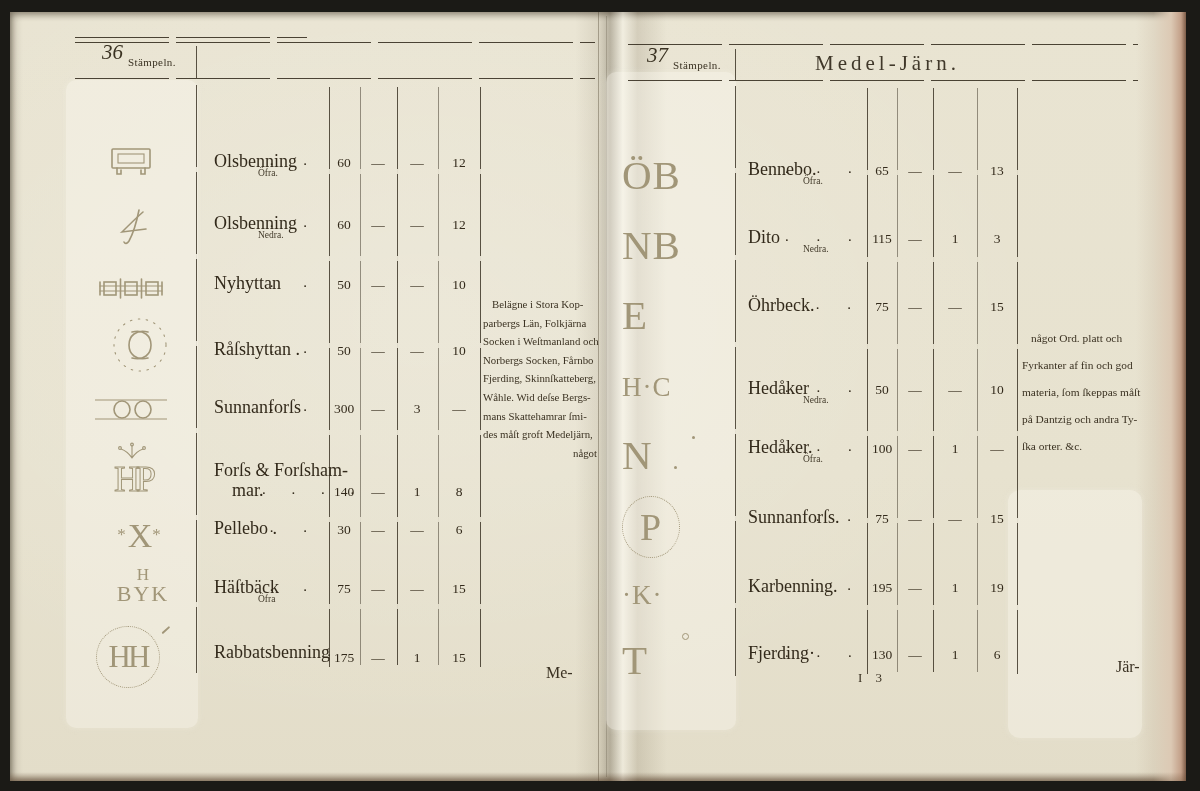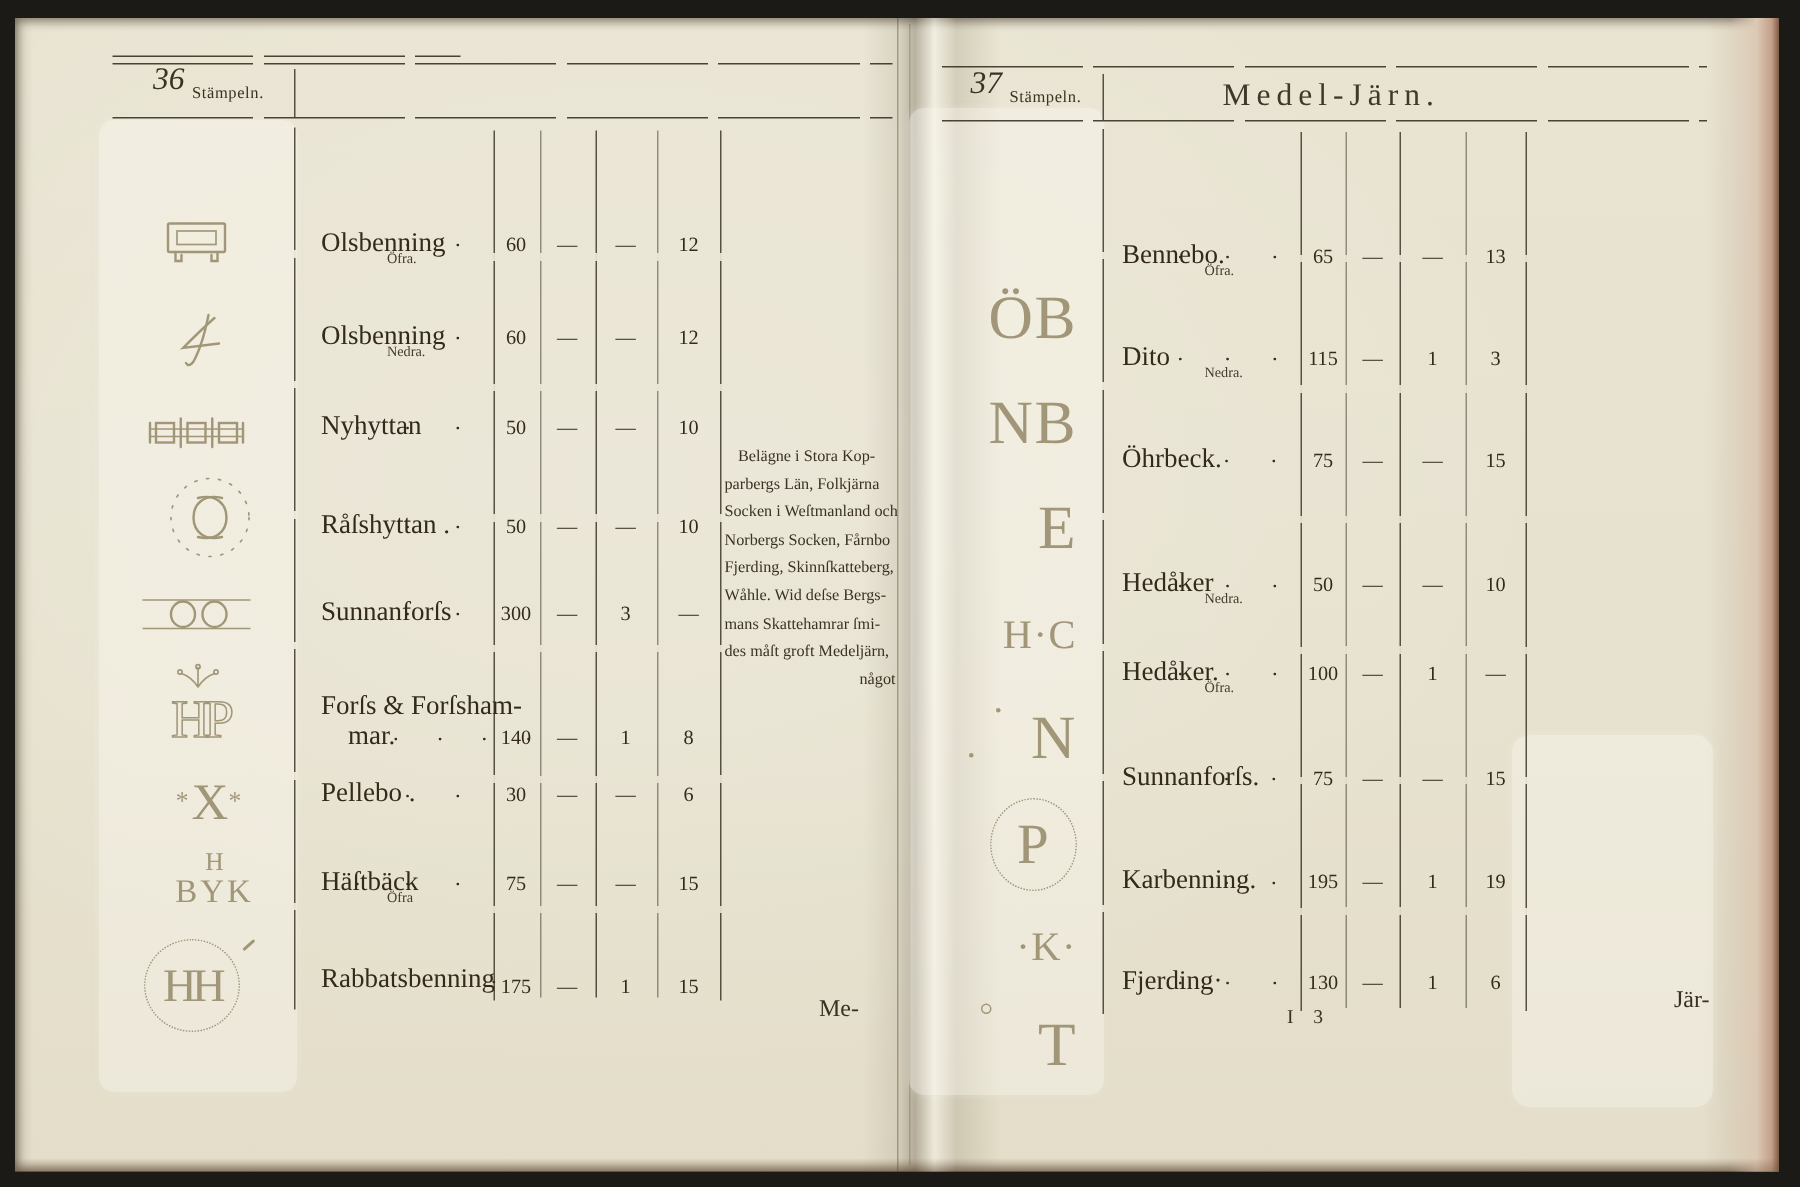--- a/index.html
+++ b/index.html
@@ -85,21 +85,21 @@
   .lstamp text{fill:none;stroke:#a19678;stroke-width:1;font-family:"Liberation Serif",serif;}
   .stamp-text{position:absolute;color:#a19678;font-family:"Liberation Serif",serif;text-align:center;}
   .star{font-size:17px;vertical-align:7px;letter-spacing:2px;}
   .xletter{font-size:34px;}
   .hbyk-top{display:block;font-size:17px;line-height:14px;letter-spacing:0;}
   .hbyk-bot{display:block;font-size:22px;line-height:24px;letter-spacing:2px;}
   .ring{display:flex;align-items:center;justify-content:center;
     border:1.6px dotted #a19678;border-radius:50%;}
   .hh-ring{position:absolute;width:62px;height:60px;font-size:31px;letter-spacing:-3px;color:#a19678;}
   .hh-tick{position:absolute;right:-12px;top:2px;width:10px;height:2.4px;background:#a19678;transform:rotate(-42deg);border-radius:2px;}
-  .rstamp{position:absolute;left:584px;width:124px;text-align:right;font-size:41px;color:#a19678;letter-spacing:1px;line-height:46px;margin-top:36px;}
+  .rstamp{position:absolute;left:612px;width:124px;text-align:left;font-size:41px;color:#a19678;letter-spacing:1px;line-height:46px;}
   .rstamp.small{font-size:27px;}
   .p-ring{display:inline-flex;width:56px;height:60px;font-size:38px;line-height:38px;}
   .orn-dot{position:absolute;width:3px;height:3px;border-radius:50%;background:#a19678;}
   .t-ring{position:absolute;left:60px;top:-4px;width:5px;height:5px;border:1.2px solid #a19678;border-radius:50%;}
 </style>
 </head>
 <body>
 
 <div class="spread">
   <div class="gutter"></div>
@@ -368,15 +368,22 @@
   </div>
   <div class="row rrow r7">
     <span class="name">Fjerding·</span>
     <span class="dots">. . .</span>
     <span class="val v1">130</span>
     <span class="val v2">—</span>
     <span class="val v3">1</span>
     <span class="val v4">6</span>
   </div>
 
+  <div class="note note-right">
+    <div class="indent">något Ord. platt och</div>
+    <div>Fyrkanter af fin och god</div>
+    <div>materia, ſom ſkeppas måſt</div>
+    <div>på Dantzig och andra Ty-</div>
+    <div>ſka orter. &amp;c.</div>
+  </div>
   <span class="signature" style="left:848px;top:658px;">I 3</span>
   <span class="catchword" style="left:1106px;top:646px;">Jär-</span>
 </div>
 
 </body></html>

